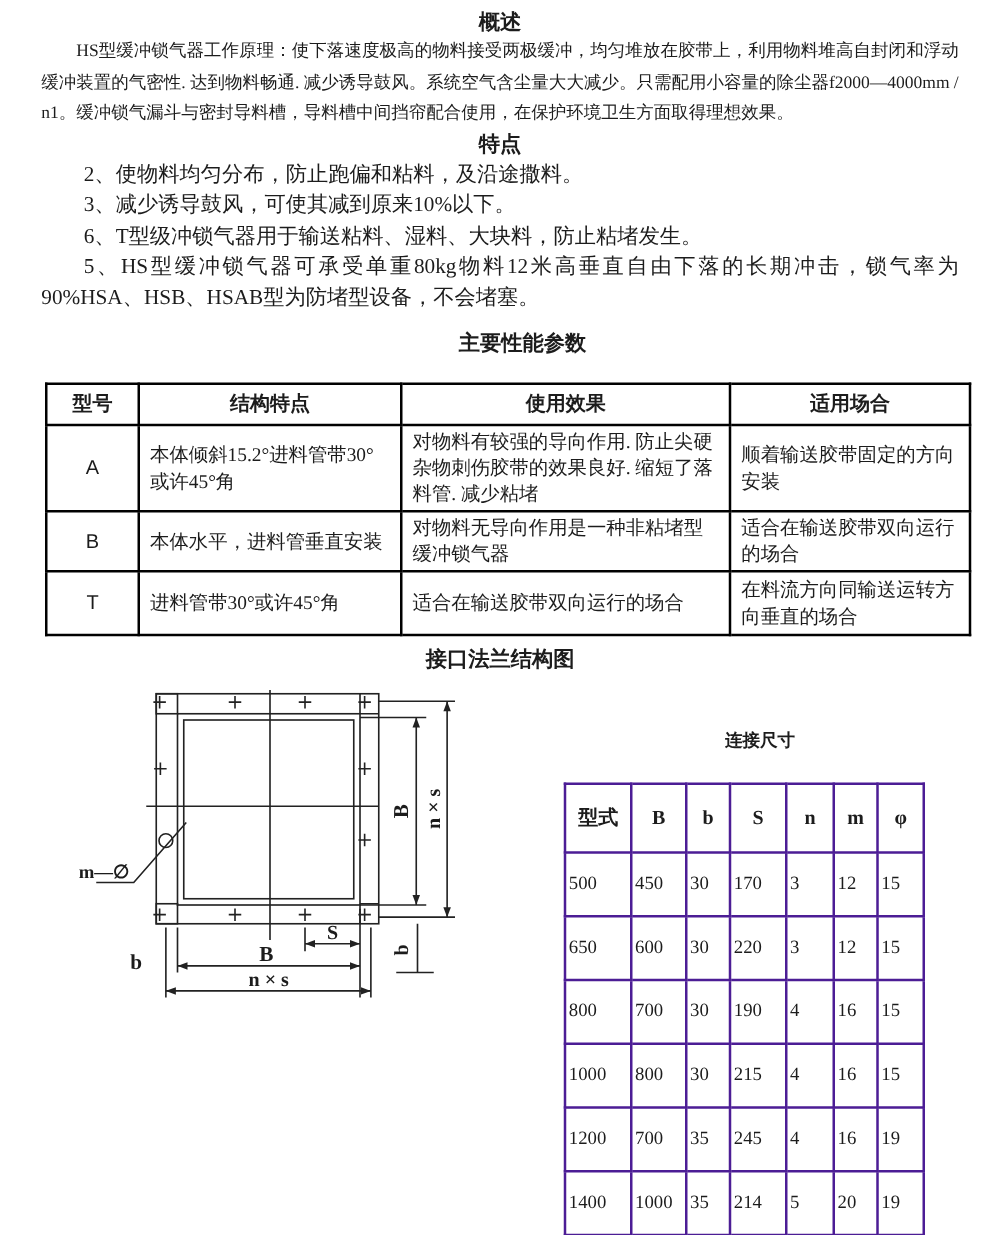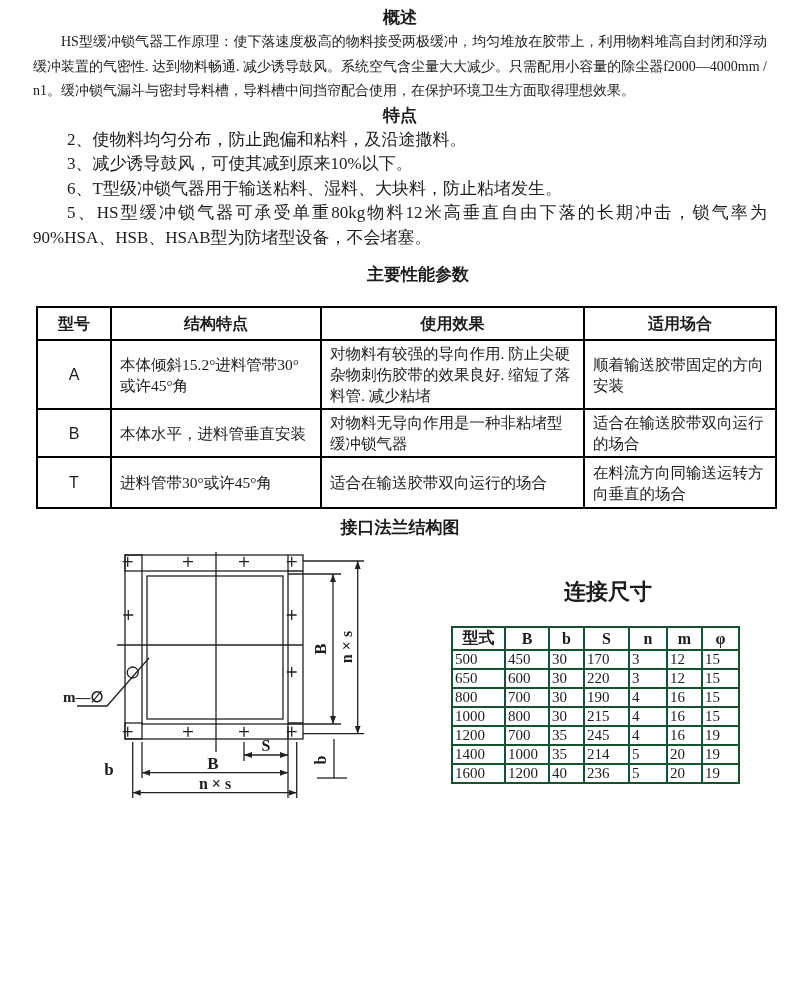--- a/index.html
+++ b/index.html
@@ -22,23 +22,23 @@
   .params-table th{font-family:"Liberation Sans","DejaVu Sans",sans-serif;font-weight:600;
     font-size:16px;text-align:center;}
   .params-table td.model{font-family:"Liberation Sans","DejaVu Sans",sans-serif;
     text-align:center;font-size:16px;}
   .flange-heading{margin-top:7px;}
 
   .bottom{display:flex;align-items:flex-start;}
   .diagram-wrap{margin-left:22px;margin-top:6px;}
   svg text{font-family:"Liberation Serif","DejaVu Serif",serif;font-weight:700;fill:#1c1c1c;}
   .dims-col{margin-left:46px;margin-top:40px;}
-  .dims-heading{font-size:22px;margin-left:25px;}
+  .dims-heading{font-size:14px;margin-left:25px;}
   .dims-table{width:288px;margin-top:22px;font-size:15px;}
-  .dims-table th,.dims-table td{border:2px solid #14532d;padding:0 2px;height:17px;}
+  .dims-table th,.dims-table td{border:2px solid #4c1d95;padding:16px 2px;height:17px;}
   .dims-table th{font-weight:600;font-family:"Liberation Serif","DejaVu Serif",serif;font-size:16px;}
 </style>
 </head>
 <body>
 
 <div class="page">
 
   <h2 class="h-sans">概述</h2>
   <p class="para indent">HS型缓冲锁气器工作原理：使下落速度极高的物料接受两极缓冲，均匀堆放在胶带上，利用物料堆高自封闭和浮动缓冲装置的气密性. 达到物料畅通. 减少诱导鼓风。系统空气含尘量大大减少。只需配用小容量的除尘器f2000—4000mm / n1。缓冲锁气漏斗与密封导料槽，导料槽中间挡帘配合使用，在保护环境卫生方面取得理想效果。</p>
 

